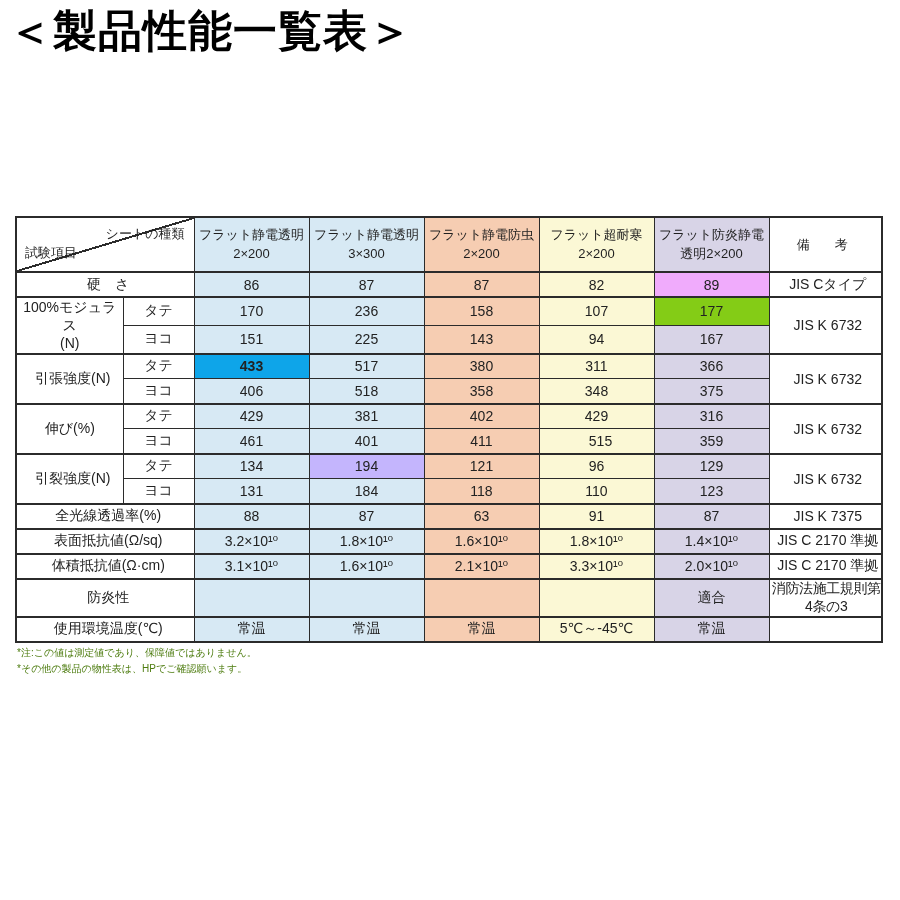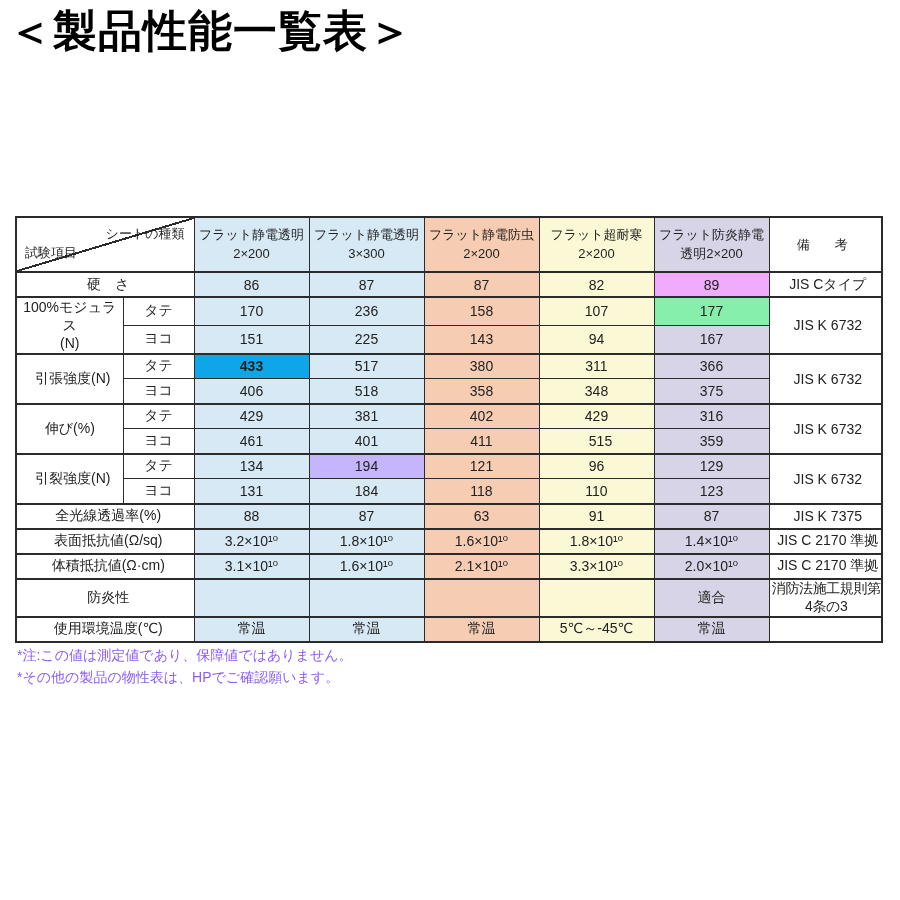--- a/index.html
+++ b/index.html
@@ -37,21 +37,21 @@
 
   td.lbl { text-align: left; padding-left: 6px; font-size: 13.5px; }
   td.lbl-c { text-align: center; padding-left: 0; font-size: 13.5px; }
   td.mod { text-align: center; font-size: 11px; line-height: 1.3; white-space: pre-line; }
   td.sub { font-size: 13px; }
   td.rmk { text-align: left; padding-left: 5px; font-size: 13px; background: #fff; }
   td.rmk-sm { text-align: left; padding-left: 2px; font-size: 10px; letter-spacing: -0.4px; background: #fff; }
 
   .footnotes {
     position: absolute; left: 17px; top: 645px;
-    font-size: 14px; line-height: 1.55; color: #8b5cf6;
+    font-size: 10px; line-height: 1.55; color: #4d7c0f;
   }
 </style>
 </head>
 <body>
 
 <div class="title">＜製品性能一覧表＞</div>
 
 <table class="perf">
   <colgroup>
     <col style="width:107px">
@@ -104,21 +104,21 @@
     </tr>
 
     <tr class="gt">
       <td class="mod" rowspan="2">100%モジュラス
 (N)</td>
       <td class="sub">タテ</td>
       <td style="background-color: rgb(215, 233, 244);">170</td>
       <td style="background-color: rgb(215, 233, 244);">236</td>
       <td style="background-color: rgb(246, 205, 178);">158</td>
       <td style="background-color: rgb(251, 248, 213);">107</td>
-      <td style="background-color: #86efac;">177</td>
+      <td style="background-color: #84cc16;">177</td>
       <td class="rmk" rowspan="2">JIS K 6732</td>
     </tr>
     <tr>
       <td class="sub">ヨコ</td>
       <td style="background-color: rgb(215, 233, 244);">151</td>
       <td style="background-color: rgb(215, 233, 244);">225</td>
       <td style="background-color: rgb(246, 205, 178);">143</td>
       <td style="background-color: rgb(251, 248, 213);">94</td>
       <td style="background-color: rgb(216, 212, 231);">167</td>
     </tr>

